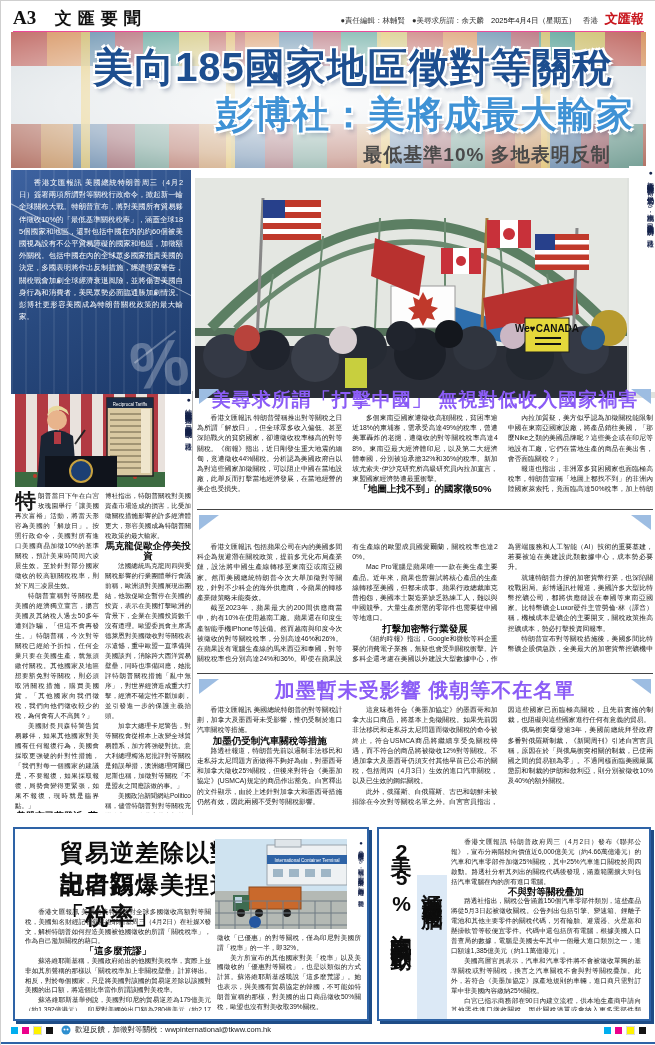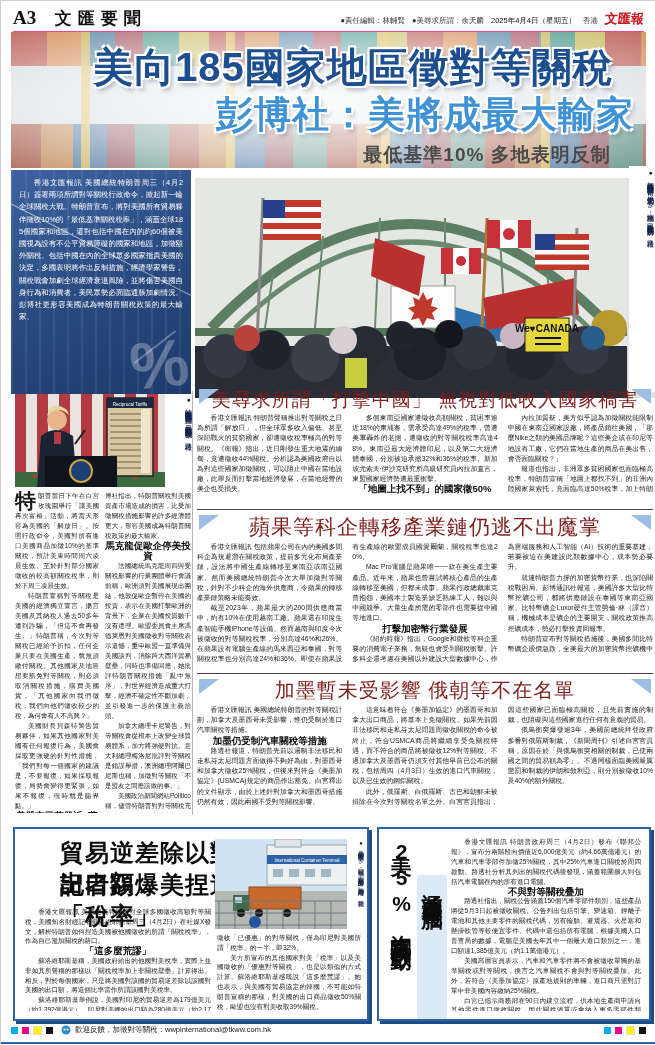--- a/index.html
+++ b/index.html
@@ -43,21 +43,21 @@
   .photo{overflow:hidden;background:#dfe2de;}
   .vcap{writing-mode:vertical-rl;font-size:7px;line-height:9.5px;letter-spacing:.5px;color:#15224a;
         background:#fff;overflow:hidden;text-align:left;}
   
   .bt{font-size:6.8px;line-height:10.2px;text-align:justify;word-break:break-all;color:#191919;overflow:hidden;}
   .bt p{margin:0;text-indent:2em;}
   .sh{font-size:9.5px;font-weight:bold;text-align:center;margin:3px 0;text-indent:0 !important;color:#0d0d0d;}
   .dropcap{float:left;font-size:21px;line-height:20px;font-weight:bold;margin:0 2px 0 0;}
   .cols3{column-count:3;column-gap:10px;}
   
-  .ah{position:relative;text-align:center;font-weight:400;color:#7f1d1d;letter-spacing:1px;}
+  .ah{position:relative;text-align:center;font-weight:700;color:#8b5cf6;letter-spacing:1px;}
   .tri-l,.tri-r{position:absolute;top:2px;width:20px;height:15px;background:#9dbde2;}
   .tri-l{left:2px;clip-path:polygon(0 0,100% 0,0 100%);}
   .tri-r{right:2px;clip-path:polygon(0 0,100% 0,100% 100%);}
   .hrule{position:absolute;height:1px;background:#444;}
   .vrule{position:absolute;width:1px;background:#b7b7b7;}
   
   .boxframe{border:2px solid #2e63a6;box-shadow:3px 3px 0 #1e4c86,inset 0 0 0 1px #fff;background:#fff;overflow:hidden;}
   .blt{font-size:24px;font-weight:900;color:#0c0c0c;letter-spacing:1px;line-height:31px;margin-left:35px;}
   .vtitle{writing-mode:vertical-rl;text-orientation:upright;font-weight:900;font-size:21px;letter-spacing:3px;color:#0d0d0d;}
   
@@ -265,21 +265,20 @@
       <p class="sh">「地圖上找不到」的國家徵50%</p>
       <p>內拉加質疑，美方似乎認為加徵關稅能限制中國在東南亞國家設廠，將產品銷往美國，「那麼Nike之類的美國品牌呢？這些美企或在印尼等地設有工廠，它們在當地生產的商品在美出售，會否面臨關稅？」</p>
       <p>報道也指出，非洲眾多貧困國家也面臨極高稅率，特朗普宣稱「地圖上都找不到」的非洲內陸國家萊索托，竟面臨高達50%稅率，加上特朗普已削減美國國際開發署（USAID）資金，阻礙對外援助，貧窮國家處境更是雪上加霜。</p>
     </div>
   </div>
   <div class="hrule" style="top:508px;left:196px;width:456px;"></div>
 
   <div class="abs" style="top:512px;left:196px;width:456px;">
     <div class="ah" style="font-size:21px;height:25px;">
       <div class="tri-l"></div>
-      <span>蘋果等科企轉移產業鏈仍逃不出魔掌</span>
       <div class="tri-r"></div>
     </div>
     <div class="bt cols3" style="height:126px;margin-top:4px;">
       <p>香港文匯報訊 包括蘋果公司在內的美國多間科企為規避潛在關稅政策，提前多元化布局產業鏈，設法將中國生產線轉移至東南亞或南亞國家。然而美國總統特朗普今次大舉加徵對等關稅，針對不少科企的海外供應商，令蘋果的轉移產業鏈策略未能奏效。</p>
       <p>截至2023年，蘋果最大的200間供應商當中，約有10%在使用越南工廠。蘋果還在印度生產智能手機iPhone等設備。然而越南與印度今次被徵收的對等關稅稅率，分別高達46%和26%。在蘋果設有電腦生產線的馬來西亞和泰國，對等關稅稅率也分別高達24%和36%。即使在蘋果設有生產線的歐盟成員國愛爾蘭，關稅稅率也達20%。</p>
       <p>Mac Pro電腦是蘋果唯一一款在美生產主要產品。近年來，蘋果也曾嘗試將核心產品的生產線轉移至美國，但都未成事。蘋果行政總裁庫克曾抱怨，美國本土製造業缺乏熟練工人，難以與中國競爭。大量生產所需的零部件也需要從中國等地進口。</p>
       <p class="sh">打擊加密幣行業發展</p>
       <p>《紐約時報》指出，Google和微軟等科企重要的消費電子業務，無疑也會受到關稅衝擊。許多科企還考慮在美國以外建設大型數據中心，作為雲端服務和人工智能（AI）技術的重要基建，若要被迫在美建設此類數據中心，成本勢必要升。</p>
       <p>就連特朗普力撐的加密貨幣行業，也深陷關稅戰困局。彭博通訊社報道，美國許多大型比特幣挖礦公司，都將供應鏈設在泰國等東南亞國家。比特幣礦企Luxor硬件主管勞倫·林（譯音）稱，機械成本是礦企的主要開支，關稅政策推高挖礦成本，勢必打擊投資回報率。</p>
       <p>特朗普宣布對等關稅措施後，美國多間比特幣礦企股價急跌，全美最大的加密貨幣挖礦機中介公司Synteq Digital行政總裁庫利克直言，關稅措施只會打擊加密貨幣行業的發展。</p>

